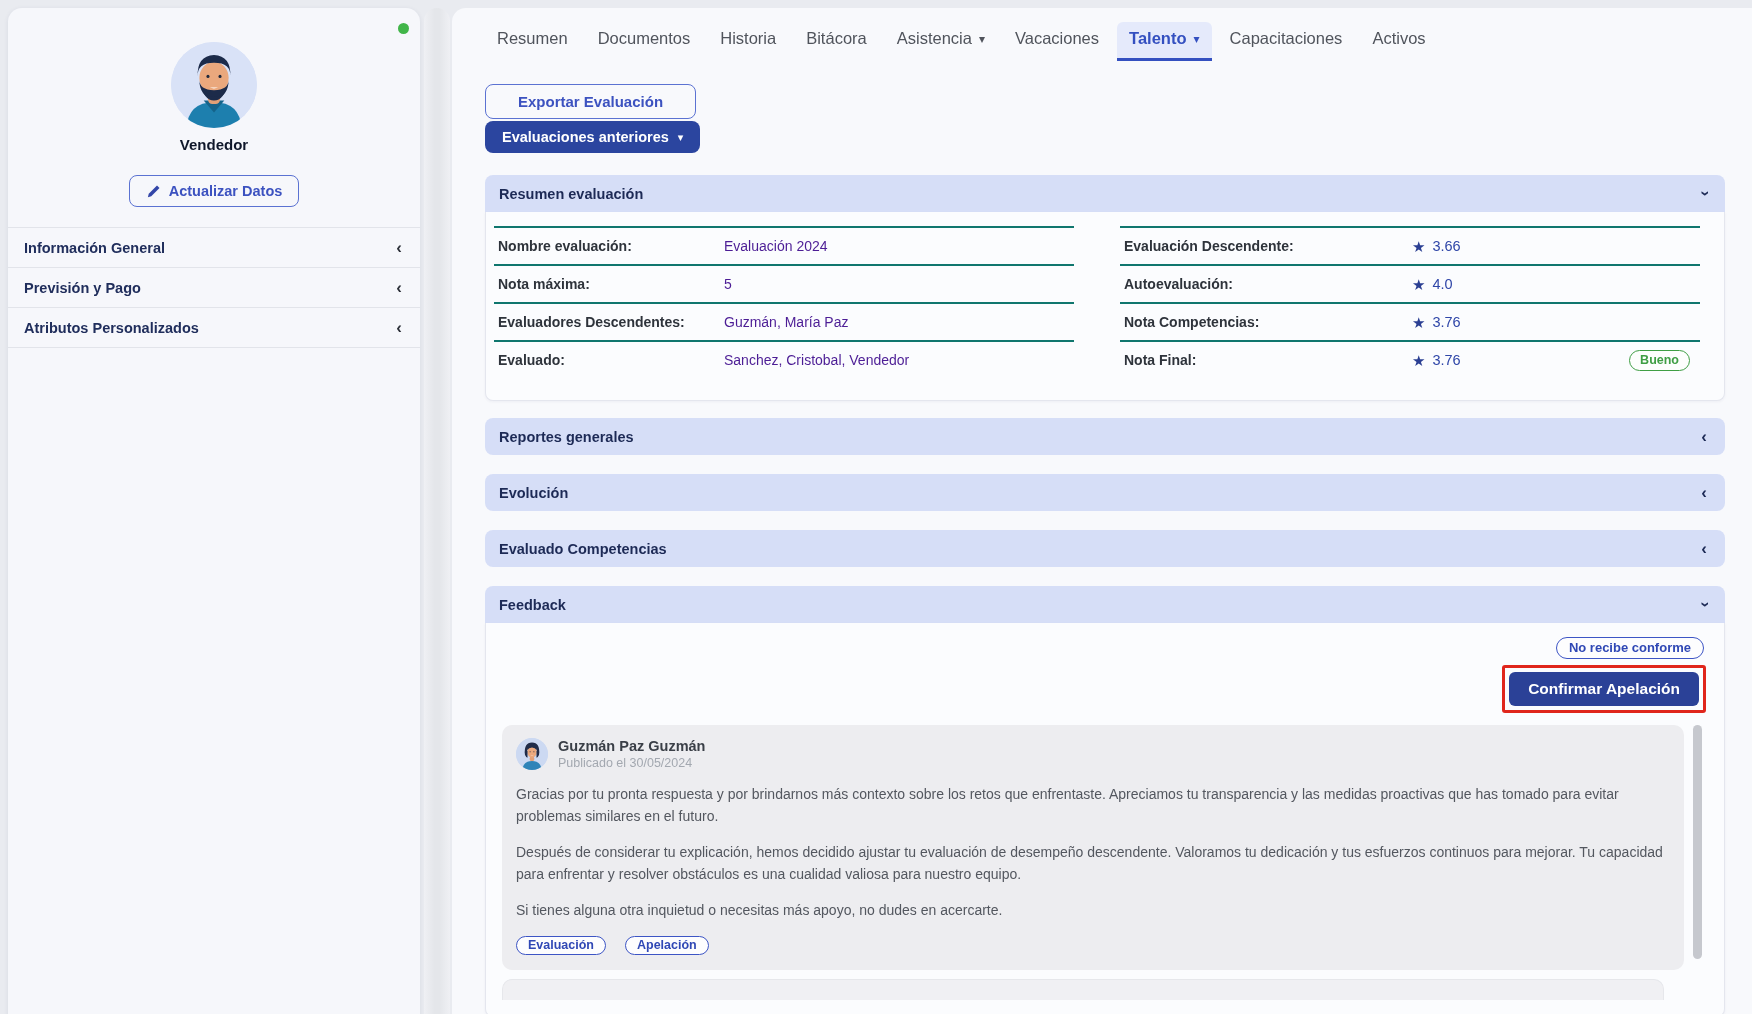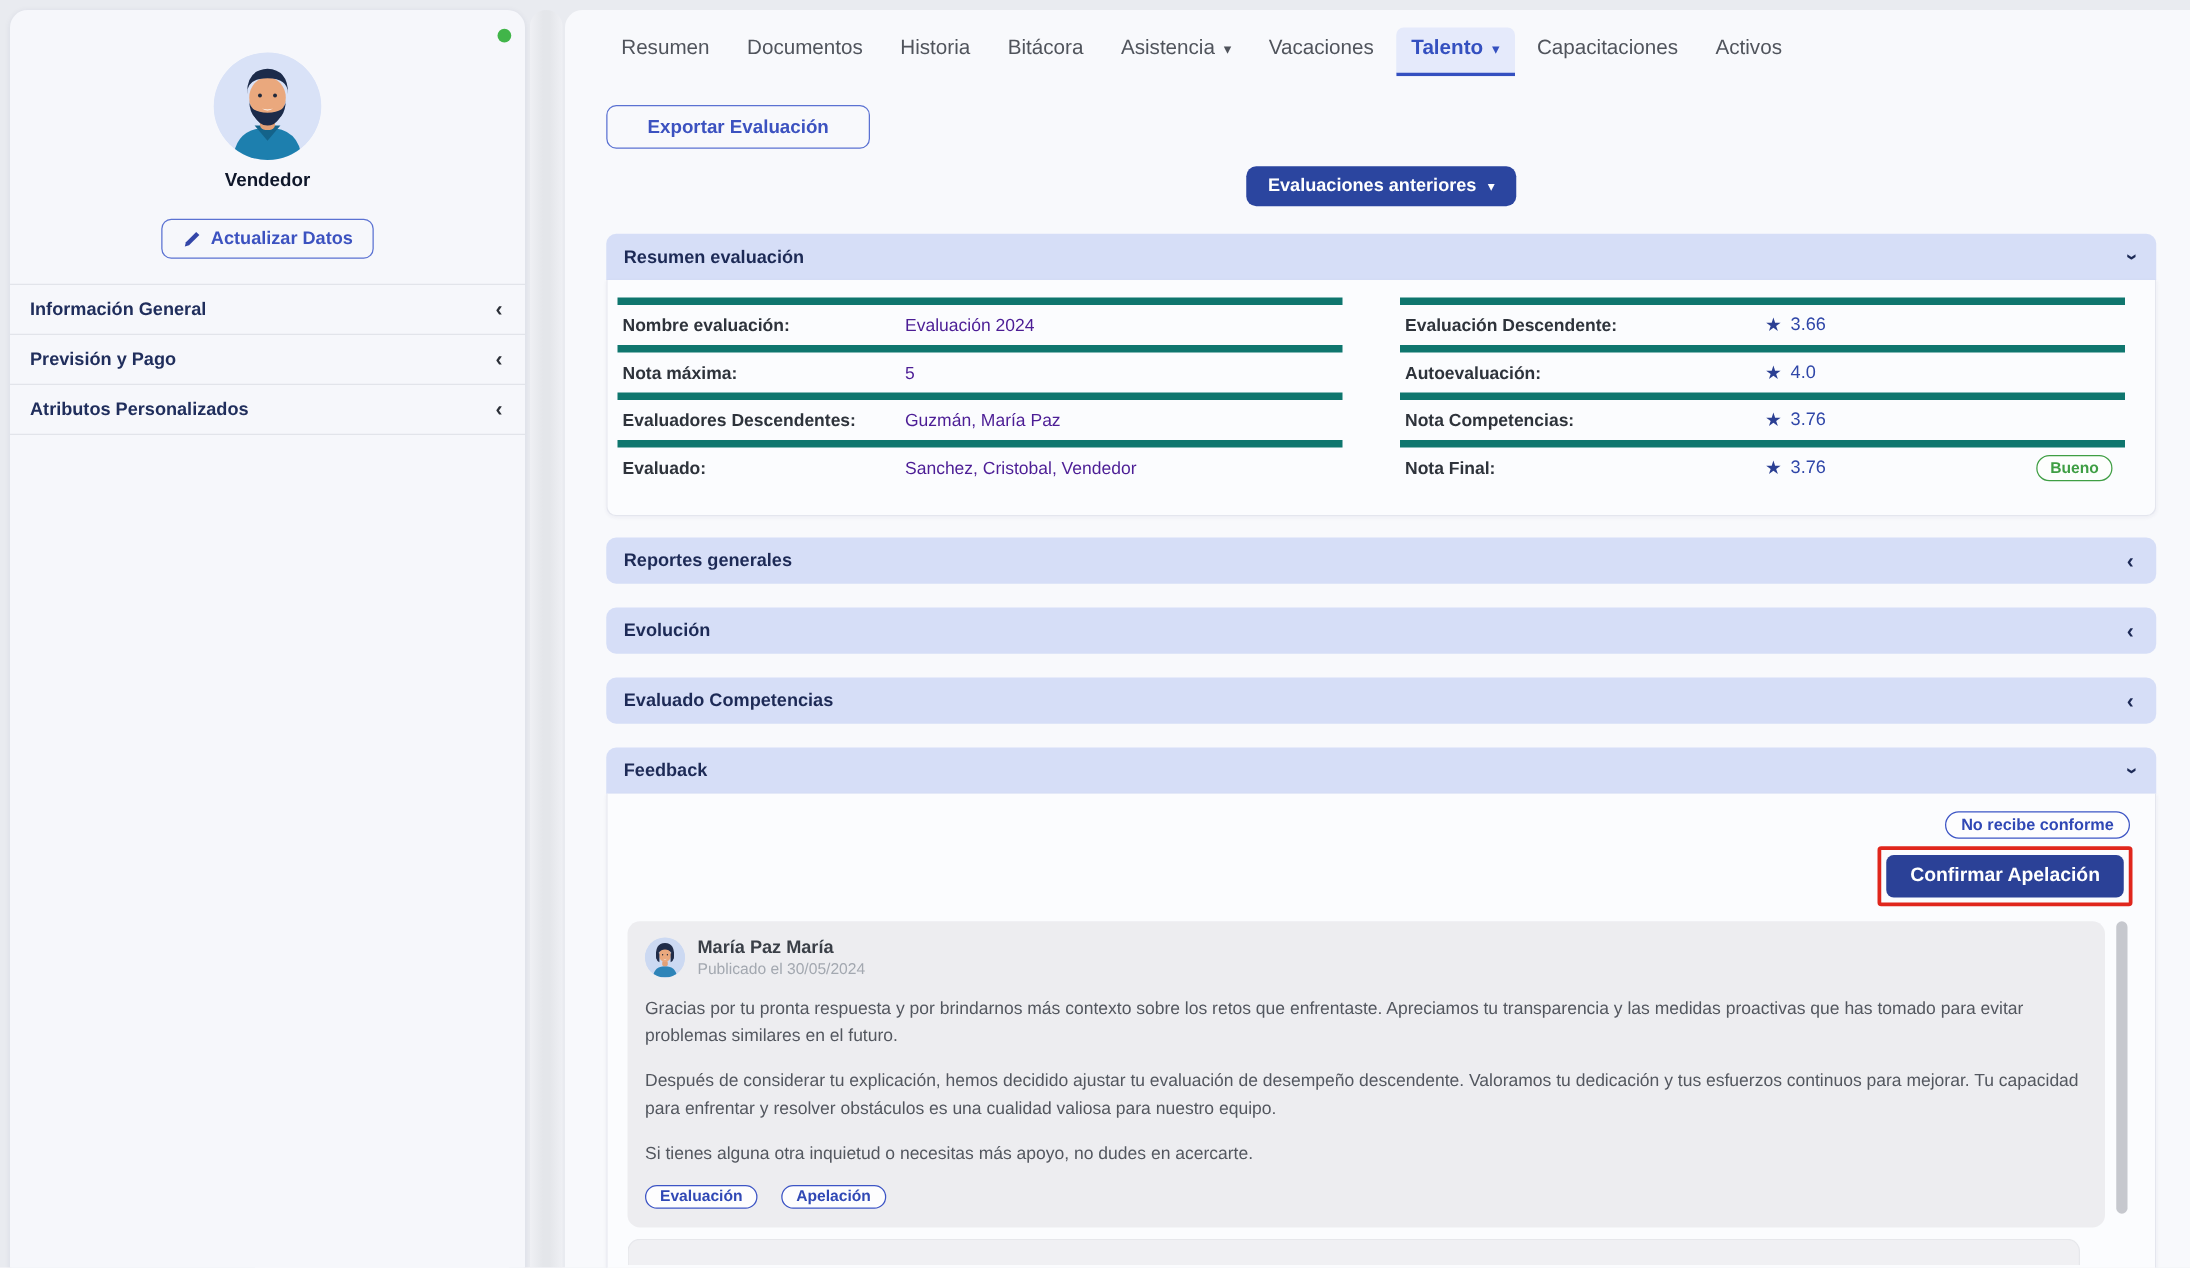--- a/index.html
+++ b/index.html
@@ -80,21 +80,21 @@
     border-bottom: 3px solid #3450c0; border-radius: 6px 6px 0 0;
     font-weight: 700;
   }
 
   .export-btn {
     margin-top: 20px;
     background: transparent; border: 1.5px solid #5b72d2; border-radius: 8px;
     color: #3c52c0; font-size: 15px; font-weight: 700;
     padding: 8px 32px; cursor: pointer; font-family: inherit; text-align: center;
   }
-  .prev-eval-row { display: flex; justify-content: center; margin-top: 14px; }
+  .prev-eval-row { display: flex; justify-content: flex-start; margin-top: 2px; }
   .prev-eval-btn {
     display: inline-flex; align-items: center; gap: 9px;
     background: #2b459f; color: #fff; border: none; border-radius: 8px;
     font-size: 14.5px; font-weight: 700; padding: 8px 17px; cursor: pointer;
     font-family: inherit;
   }
   .prev-eval-btn .caret { font-size: 11px; }
 
   
   .panel { margin-top: 25px; }
@@ -108,21 +108,21 @@
   .panel-body {
     background: #fbfcfe; border: 1px solid #e4e6ee; border-top: none;
     border-radius: 0 0 8px 8px; box-shadow: 0 1px 3px rgba(30,40,90,.05);
   }
 
   
   .summary-body { padding: 14px 24px 22px 8px; }
   .summary-grid { display: grid; grid-template-columns: 1fr 1fr; column-gap: 46px; }
   .srow {
     display: flex; align-items: center;
-    min-height: 38px; border-top: 6px solid #0f766e;
+    min-height: 38px; border-top: 2px solid #0f766e;
     padding: 0 4px;
   }
   .srow .lbl { font-size: 14px; font-weight: 700; color: #2e333b; flex: 0 0 226px; }
   .col-right .srow .lbl { flex: 0 0 288px; }
   .srow .val { font-size: 14px; color: #4c1d95; }
   .score { display: inline-flex; align-items: center; gap: 7px; }
   .star { color: #2b3f93; font-size: 15px; line-height: 1; }
   .score .num { color: #2f46a8; font-size: 14.5px; font-weight: 500; }
   .badge-green {
     margin-left: auto; margin-right: 6px;
@@ -376,21 +376,21 @@
                 <ellipse cx="50" cy="44" rx="15" ry="17" fill="#eaa87d"></ellipse>
                 <path d="M35 38 Q36 24 50 24 Q64 24 65 38 Q60 30 50 30 Q40 30 35 38 Z" fill="#202c49"></path>
                 <path d="M28 36 Q26 60 36 62 L36 40 Z" fill="#202c49"></path>
                 <path d="M72 36 Q74 60 64 62 L64 40 Z" fill="#202c49"></path>
                 <circle cx="44" cy="43" r="1.7" fill="#20293c"></circle>
                 <circle cx="56" cy="43" r="1.7" fill="#20293c"></circle>
                 <path d="M45 53 Q50 57 55 53 Q50 55 45 53 Z" fill="#ffffff"></path>
               </svg>
             </div>
             <div>
-              <div class="c-name">María Paz María</div>
+              <div class="c-name">Guzmán Paz Guzmán</div>
               <div class="c-date">Publicado el 30/05/2024</div>
             </div>
           </div>
           <p>Gracias por tu pronta respuesta y por brindarnos más contexto sobre los retos que enfrentaste. Apreciamos tu transparencia y las medidas proactivas que has tomado para evitar problemas similares en el futuro.</p>
           <p>Después de considerar tu explicación, hemos decidido ajustar tu evaluación de desempeño descendente. Valoramos tu dedicación y tus esfuerzos continuos para mejorar. Tu capacidad para enfrentar y resolver obstáculos es una cualidad valiosa para nuestro equipo.</p>
           <p>Si tienes alguna otra inquietud o necesitas más apoyo, no dudes en acercarte.</p>
           <div class="tags">
             <span class="pill small">Evaluación</span>
             <span class="pill small">Apelación</span>
           </div>

